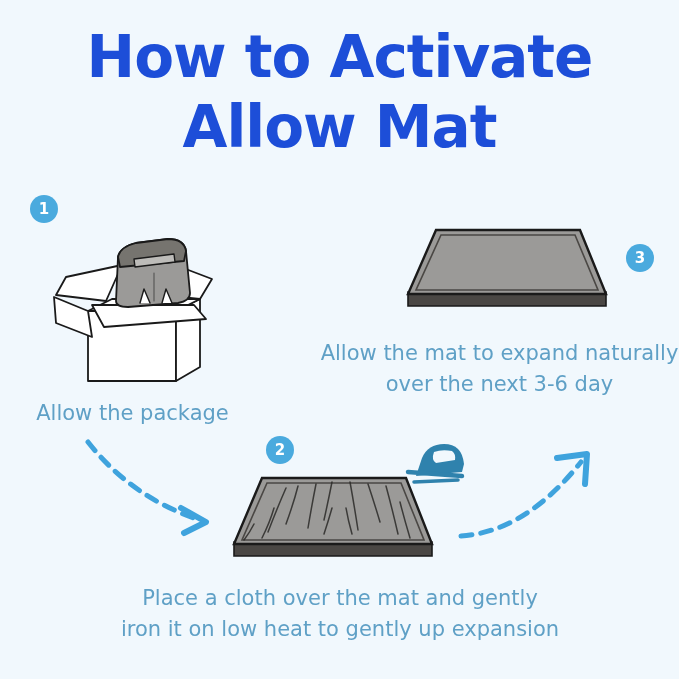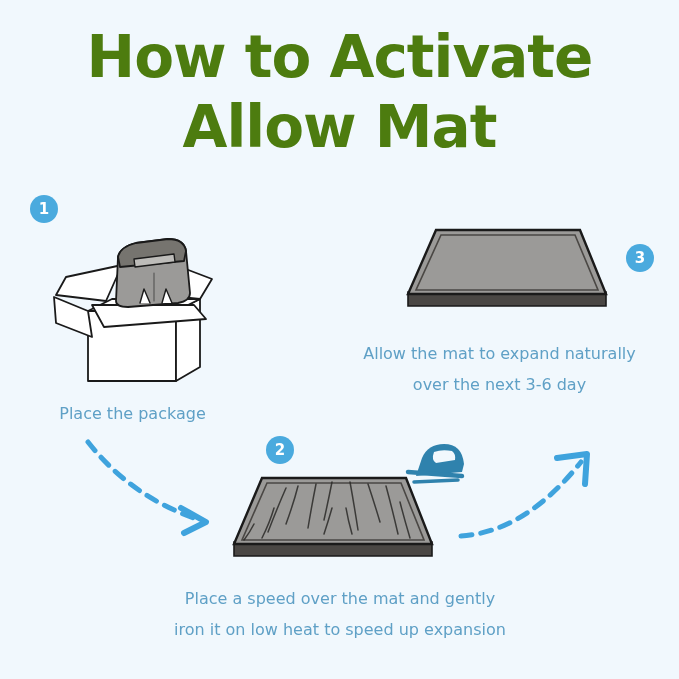--- a/index.html
+++ b/index.html
@@ -24,21 +24,21 @@
   .title-block {
     position: absolute;
     top: 28px;
     left: 0;
     width: 679px;
     text-align: center;
     line-height: 1.0;
   }
   .title-line {
     display: block;
-    color: #4d7c0f;
+    color: #1d4ed8;
     font-family: "DejaVu Sans", sans-serif;
     font-weight: bold;
     font-size: 58px;
     letter-spacing: -1px;
   }
   .title-line-1 { margin-bottom: 12px; }
 
   
   .badge {
     position: absolute;
@@ -55,21 +55,21 @@
   }
   #badge-1 { left: 30px;  top: 195px; }
   #badge-2 { left: 266px; top: 436px; }
   #badge-3 { left: 626px; top: 244px; }
 
   
   .caption {
     position: absolute;
     color: #5fa0c6;
     font-family: "DejaVu Sans", sans-serif;
-    font-size: 16px;
+    font-size: 21px;
     line-height: 31px;
     text-align: center;
     white-space: nowrap;
   }
   #caption-1 {
     left: 0; top: 398px; width: 265px;
   }
   #caption-3 {
     left: 320px; top: 338px; width: 359px;
   }
@@ -120,21 +120,21 @@
 
       <path d="M90,44 L130,39 L131,47 L91,52 Z" fill="#bdbcb9" stroke-width="1.4"></path>
 
       <path d="M96,88 L100,74 L106,88" fill="#ffffff" stroke-width="1.4"></path>
       <path d="M118,88 L122,74 L128,88" fill="#ffffff" stroke-width="1.4"></path>
 
       <path d="M110,58 L110,86" fill="none" stroke-width="1.1" opacity="0.55"></path>
     </g>
   </svg>
 
-  <div class="caption" id="caption-1">Place the package</div>
+  <div class="caption" id="caption-1">Allow the package</div>
 
   <svg class="art" id="arrow-left" width="150" height="110" viewBox="0 0 150 110">
     <path d="M8,6 Q52,62 120,84" fill="none" stroke="#3fa3dd" stroke-width="5" stroke-linecap="round" stroke-dasharray="11 9"></path>
     <path d="M101,72 L126,86 L104,97" fill="none" stroke="#3fa3dd" stroke-width="6" stroke-linecap="round" stroke-linejoin="round"></path>
   </svg>
 
   <div class="badge" id="badge-2">2</div>
 
   <svg class="art" id="art-mat2" width="210" height="105" viewBox="0 0 210 105">
 
@@ -161,22 +161,22 @@
   </svg>
 
   <svg class="art" id="art-iron" width="72" height="54" viewBox="0 0 72 54">
     <path d="M24,20 Q30,6 46,6 Q64,6 66,26 L64,34 L18,38 Z" fill="#2f82ad"></path>
     <path d="M36,14 Q44,11 54,13 Q58,16 57,22 L38,25 Q33,22 36,14 Z" fill="#f1f8fd"></path>
     <path d="M10,34 L64,38" stroke="#2f82ad" stroke-width="4.5" stroke-linecap="round" fill="none"></path>
     <path d="M16,44 L60,42" stroke="#2f82ad" stroke-width="3.5" stroke-linecap="round" fill="none"></path>
   </svg>
 
   <div class="caption" id="caption-2">
-    <div>Place a speed over the mat and gently</div>
-    <div>iron it on low heat to speed up expansion</div>
+    <div>Place a cloth over the mat and gently</div>
+    <div>iron it on low heat to gently up expansion</div>
   </div>
 
   <svg class="art" id="arrow-right" width="150" height="110" viewBox="0 0 150 110">
     <path d="M6,100 Q70,96 126,26" fill="none" stroke="#3fa3dd" stroke-width="5" stroke-linecap="round" stroke-dasharray="11 9"></path>
     <path d="M102,22 L132,18 L130,48" fill="none" stroke="#3fa3dd" stroke-width="6" stroke-linecap="round" stroke-linejoin="round"></path>
   </svg>
 
   <div class="badge" id="badge-3">3</div>
 
   <svg class="art" id="art-mat3" width="215" height="105" viewBox="0 0 215 105">

